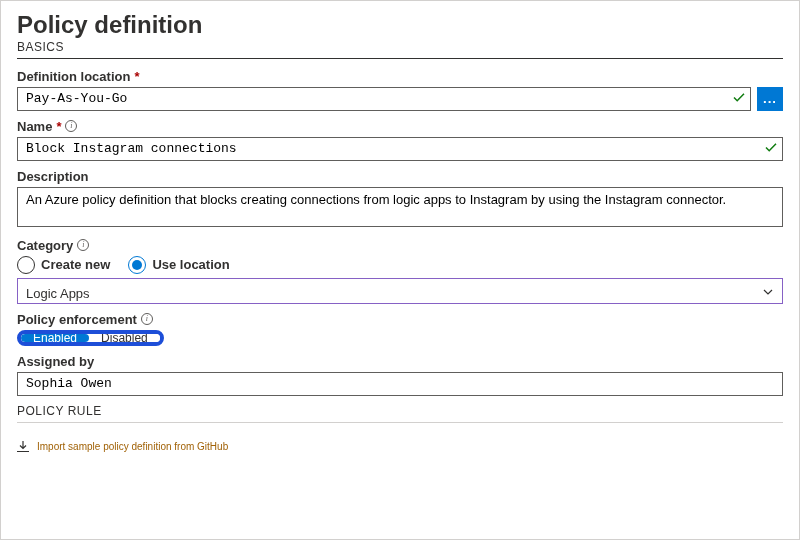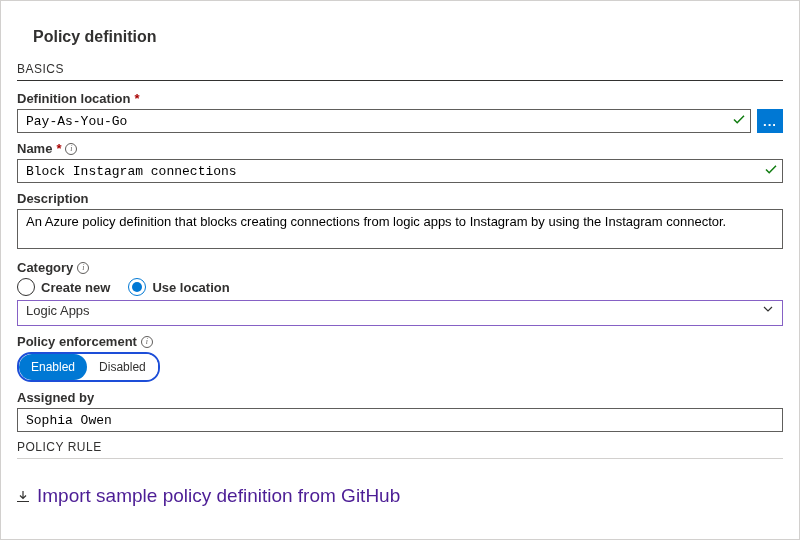--- a/index.html
+++ b/index.html
@@ -12,23 +12,23 @@
   }
   .panel {
     width: 800px;
     height: 540px;
     border: 1px solid #d2d0ce;
     padding: 10px 16px 0 16px;
     overflow: hidden;
     position: relative;
   }
   .page-title {
-    font-size: 16px;
+    font-size: 24px;
     font-weight: 600;
-    margin: 16px;
+    margin: 0;
     line-height: 1.2;
   }
   .page-subtitle {
     font-size: 12px;
     color: #605e5c;
     margin: 0 0 14px 0;
   }
   .section-head {
     font-size: 12px;
     letter-spacing: 0.5px;
@@ -136,55 +136,55 @@
     width: 10px; height: 10px;
     background: #0078d4;
     border-radius: 50%;
   }
   .select-box {
     width: 100%;
     height: 26px;
     border: 1px solid #8661c5;
     padding: 2px 8px;
     display: flex;
-    align-items: flex-start;
+    align-items: flex-end;
     justify-content: space-between;
     cursor: pointer;
     background: #fff;
   }
   .chev { color: #323130; }
   .toggle-pill {
     display: inline-flex;
-    border: 2px solid #1d4ed8;
+    border: 4px solid #1d4ed8;
     border-radius: 14px;
     overflow: hidden;
-    height: 30px;
+    height: 16px;
   }
   .toggle-seg {
     padding: 2px 12px;
     font-size: 12px;
     display: inline-flex;
     align-items: center;
     cursor: pointer;
     background: #fff;
     color: #323130;
   }
   .toggle-seg.active {
     background: #0078d4;
     color: #fff;
     border-radius: 14px;
   }
   .import-link {
     display: inline-flex;
     align-items: center;
     gap: 8px;
-    color: #4c1d95;
+    color: #a16207;
     text-decoration: none;
-    font-size: 19px;
-    margin-top: 16px;
+    font-size: 10px;
+    margin-top: 8px;
     cursor: pointer;
   }
   .dl-icon {
     color: #323130;
     border-bottom: 1.5px solid #323130;
     width: 12px;
     display: inline-flex;
     justify-content: center;
   }
 </style>

